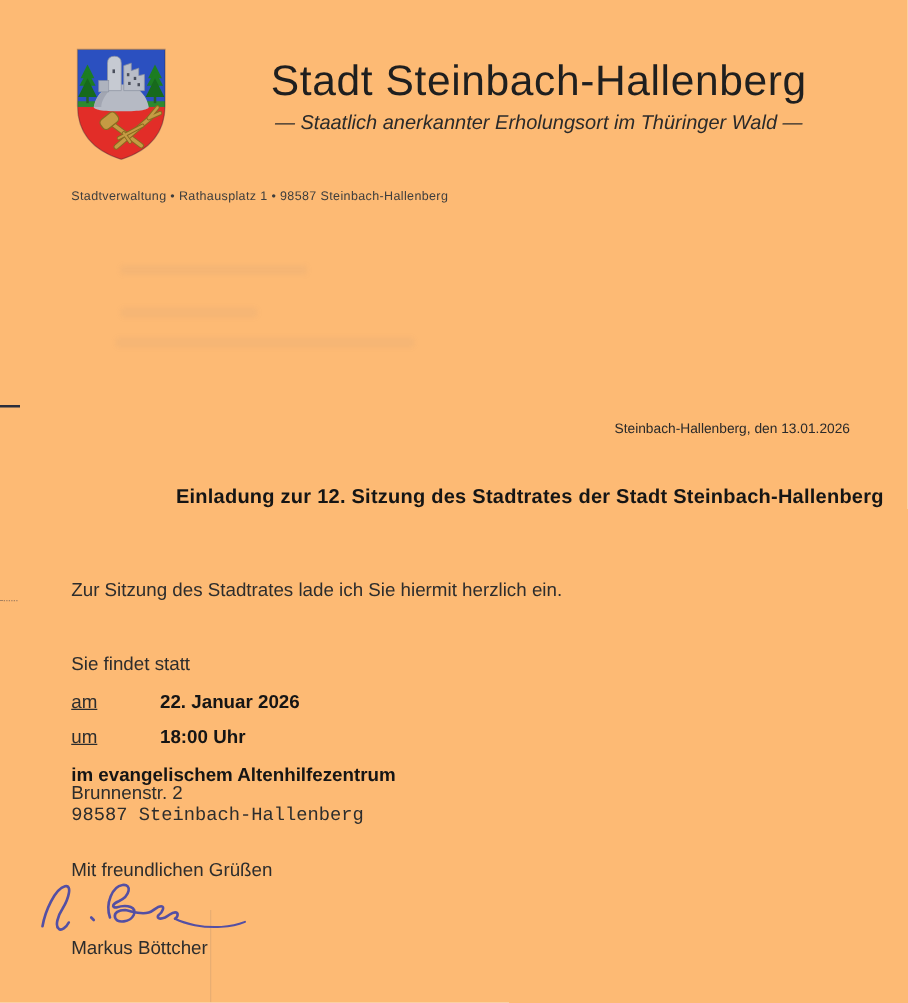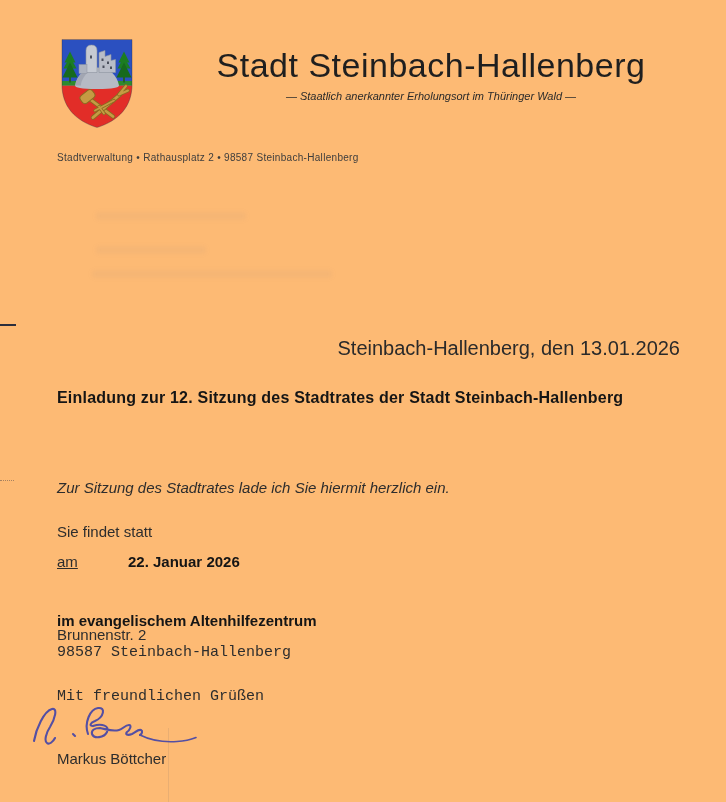--- a/index.html
+++ b/index.html
@@ -17,53 +17,53 @@
   }
   
   .crest{position:absolute;left:55px;top:36px;width:84px;height:95px;}
   .title-block{
     position:absolute;left:166px;top:46px;width:530px;text-align:center;
   }
   .title{
     font-size:34px;color:#1f1f1f;letter-spacing:0.5px;white-space:nowrap;
   }
   .subtitle{
-    margin-top:5px;font-size:11px;font-style:italic;color:#2a2a2a;white-space:nowrap;
+    margin-top:5px;font-size:16px;font-style:italic;color:#2a2a2a;white-space:nowrap;
   }
   .sender-line{
     position:absolute;left:57px;top:152px;font-size:10px;color:#3d3d3d;letter-spacing:0.3px;
   }
   
   .fold-mark-1{position:absolute;left:0;top:324px;width:16px;height:2px;background:#2b2e3c;}
   .fold-mark-2{position:absolute;left:0;top:480px;width:14px;height:0;border-top:1px dotted rgba(60,60,70,0.45);}
   .scan-line-v{position:absolute;left:168px;top:728px;width:1px;height:74px;background:rgba(90,90,105,0.12);}
   .bleed{position:absolute;background:rgba(120,120,135,0.06);filter:blur(2px);border-radius:3px;}
   .bleed.b1{left:96px;top:212px;width:150px;height:8px;}
   .bleed.b2{left:96px;top:246px;width:110px;height:8px;}
   .bleed.b3{left:92px;top:270px;width:240px;height:8px;}
   
   .date-line{
-    position:absolute;right:46px;top:337px;font-size:20px;color:#2a2a2a;text-align:right;
+    position:absolute;right:46px;top:337px;font-size:11px;color:#2a2a2a;text-align:right;
   }
   .subject{
     position:absolute;left:57px;top:389px;width:650px;
-    font-size:16px;font-weight:bold;color:#151515;letter-spacing:0.2px;white-space:nowrap;
+    font-size:16px;font-weight:bold;color:#151515;letter-spacing:0.2px;white-space:nowrap;text-align:right;
   }
   .body-text{position:absolute;left:57px;font-size:15px;color:#2d2d2d;}
-  .salutation{top:479px;font-style:italic;}
+  .salutation{top:464px;}
   .intro{top:523px;}
   .sched-row{position:absolute;left:57px;font-size:15px;}
   .sched-row .lbl{display:inline-block;width:71px;color:#2d2d2d;text-decoration:underline;}
   .sched-row .val{font-weight:bold;color:#151515;text-align:center;}
   .row-am{top:553px;}
   .row-um{top:581px;}
   .loc1{top:612px;font-weight:bold;color:#151515;}
   .loc2{top:626px;}
   .loc3{top:644px;font-family:Liberation Mono, monospace;}
-  .closing{top:688px;font-family:Liberation Mono, monospace;}
+  .closing{top:688px;}
   .signature{position:absolute;left:28px;top:701px;width:178px;height:50px;}
   .signer-name{top:750px;}
   .signer-title{top:816px;}
 </style>
 </head>
 <body>
 
 <div class="page">
 
   <svg class="crest" viewBox="0 0 84 94" xmlns="http://www.w3.org/2000/svg">
@@ -116,36 +116,39 @@
         <path d="M59,64 L40,74 M44,70 L49,77" stroke="#c59b43" stroke-width="1.8"></path>
       </g>
     </g>
     <path d="M7,3 H77 V48 C77,70 64,84 42,91 C20,84 7,70 7,48 Z" fill="none" stroke="rgba(40,40,60,0.35)" stroke-width="1"></path>
   </svg>
 
   <div class="title-block">
     <div class="title">Stadt Steinbach-Hallenberg</div>
     <div class="subtitle">— Staatlich anerkannter Erholungsort im Thüringer Wald —</div>
   </div>
-  <div class="sender-line">Stadtverwaltung  •  Rathausplatz 2 • 98587 Steinbach-Hallenberg</div>
+  <div class="sender-line">Stadtverwaltung  •  Rathausplatz 1 • 98587 Steinbach-Hallenberg</div>
 
   <div class="bleed b1"></div>
   <div class="bleed b2"></div>
   <div class="bleed b3"></div>
   <div class="fold-mark-1"></div>
   <div class="fold-mark-2"></div>
   <div class="scan-line-v"></div>
 
   <div class="date-line">Steinbach-Hallenberg, den 13.01.2026</div>
   <div class="subject">Einladung zur 12. Sitzung des Stadtrates der Stadt Steinbach-Hallenberg</div>
   <div class="body-text salutation">Zur Sitzung des Stadtrates lade ich Sie hiermit herzlich ein.</div>
   <div class="body-text intro">Sie findet statt</div>
 
   <div class="sched-row row-am">
     <span class="lbl">am</span><span class="val">22. Januar 2026</span>
+  </div>
+  <div class="sched-row row-um">
+    <span class="lbl">um</span><span class="val">18:00 Uhr</span>
   </div>
 
   <div class="body-text loc1">im evangelischem Altenhilfezentrum</div>
   <div class="body-text loc2">Brunnenstr. 2</div>
   <div class="body-text loc3">98587 Steinbach-Hallenberg</div>
 
   <div class="body-text closing">Mit freundlichen Grüßen</div>
 
   <svg class="signature" viewBox="0 0 178 50" xmlns="http://www.w3.org/2000/svg">
     <g fill="none" stroke="#4646a8" stroke-width="2.1" stroke-linecap="round" stroke-linejoin="round" opacity="0.92">

